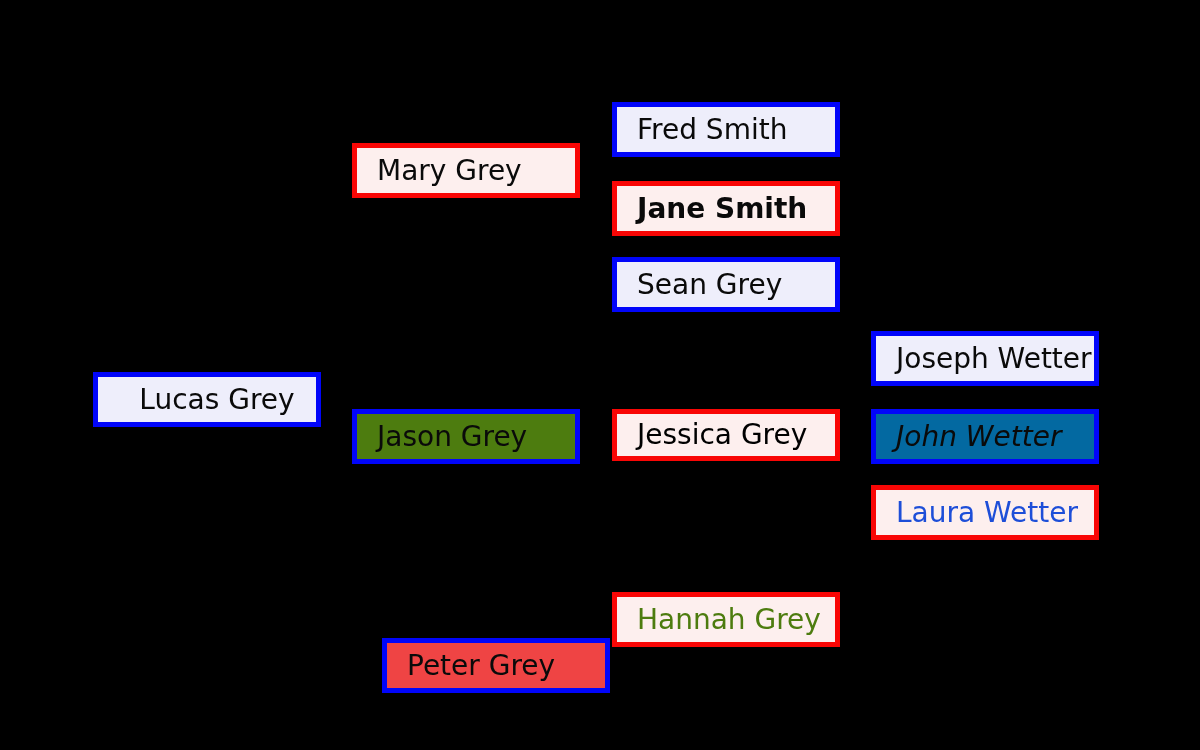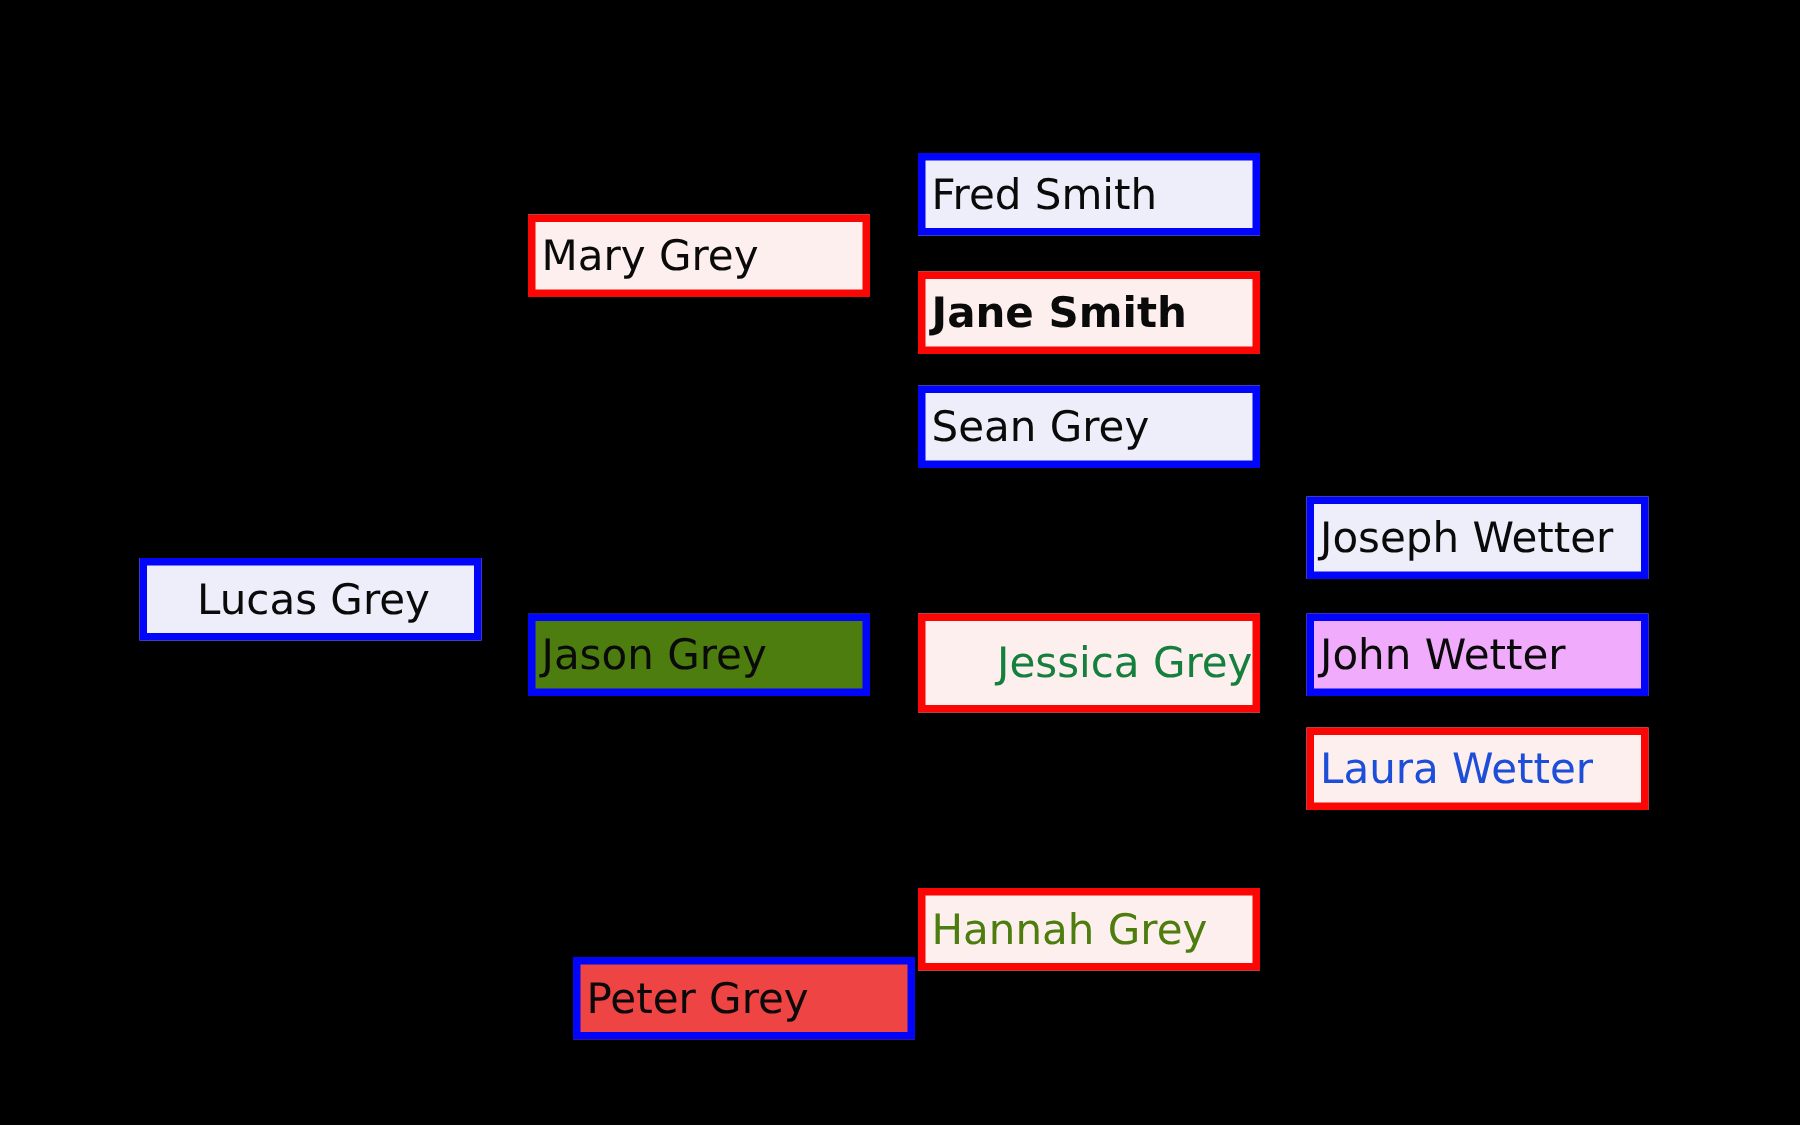--- a/index.html
+++ b/index.html
@@ -13,21 +13,21 @@
     height: 750px;
     overflow: hidden;
     font-family: "DejaVu Sans", "Liberation Sans", sans-serif;
   }
   .node {
     position: absolute;
     box-sizing: border-box;
     border: 5px solid;
     display: flex;
     align-items: center;
-    padding-left: 4px;
+    padding-left: 20px;
     font-size: 28px;
     line-height: 1;
     white-space: nowrap;
     overflow: hidden;
   }
   .node .label {
     display: inline-block;
   }
 </style>
 </head>
@@ -48,28 +48,28 @@
     </div>
     <div class="node male" style="left: 612px; top: 102px; width: 228px; height: 55px; border-color: rgb(1, 5, 250); background: rgb(238, 238, 251); color: rgb(10, 10, 10);">
       <span class="label">Fred Smith</span>
     </div>
     <div class="node female" style="left: 612px; top: 181px; width: 228px; height: 55px; border-color: rgb(249, 6, 5); background: rgb(253, 239, 238); color: rgb(10, 10, 10); font-weight: bold;">
       <span class="label">Jane Smith</span>
     </div>
     <div class="node male" style="left: 612px; top: 257px; width: 228px; height: 55px; border-color: rgb(1, 5, 250); background: rgb(238, 238, 251); color: rgb(10, 10, 10);">
       <span class="label">Sean Grey</span>
     </div>
-    <div class="node female" style="left: 612px; top: 409px; width: 228px; height: 66px; border-color: rgb(249, 6, 5); background: rgb(253, 239, 238); color: #15803d; justify-content: flex-end;">
+    <div class="node female" style="left: 612px; top: 409px; width: 228px; height: 52px; border-color: rgb(249, 6, 5); background: rgb(253, 239, 238); color: #000000;">
       <span class="label">Jessica Grey</span>
     </div>
     <div class="node female" style="left: 612px; top: 592px; width: 228px; height: 55px; border-color: rgb(249, 6, 5); background: rgb(253, 239, 238); color: #4d7c0f;">
       <span class="label">Hannah Grey</span>
     </div>
     <div class="node male" style="left: 871px; top: 331px; width: 228px; height: 55px; border-color: rgb(1, 5, 250); background: rgb(238, 238, 251); color: rgb(10, 10, 10);">
       <span class="label">Joseph Wetter</span>
     </div>
-    <div class="node male" style="left: 871px; top: 409px; width: 228px; height: 55px; border-color: rgb(1, 5, 250); background: #f0abfc; color: rgb(10, 10, 10);">
+    <div class="node male" style="left: 871px; top: 409px; width: 228px; height: 55px; border-color: rgb(1, 5, 250); background: #0369a1; color: rgb(10, 10, 10); font-style: italic;">
       <span class="label">John Wetter</span>
     </div>
     <div class="node female" style="left: 871px; top: 485px; width: 228px; height: 55px; border-color: rgb(249, 6, 5); background: rgb(253, 239, 238); color: #1d4ed8;">
       <span class="label">Laura Wetter</span>
     </div>
   </div>
 
 </body></html>

